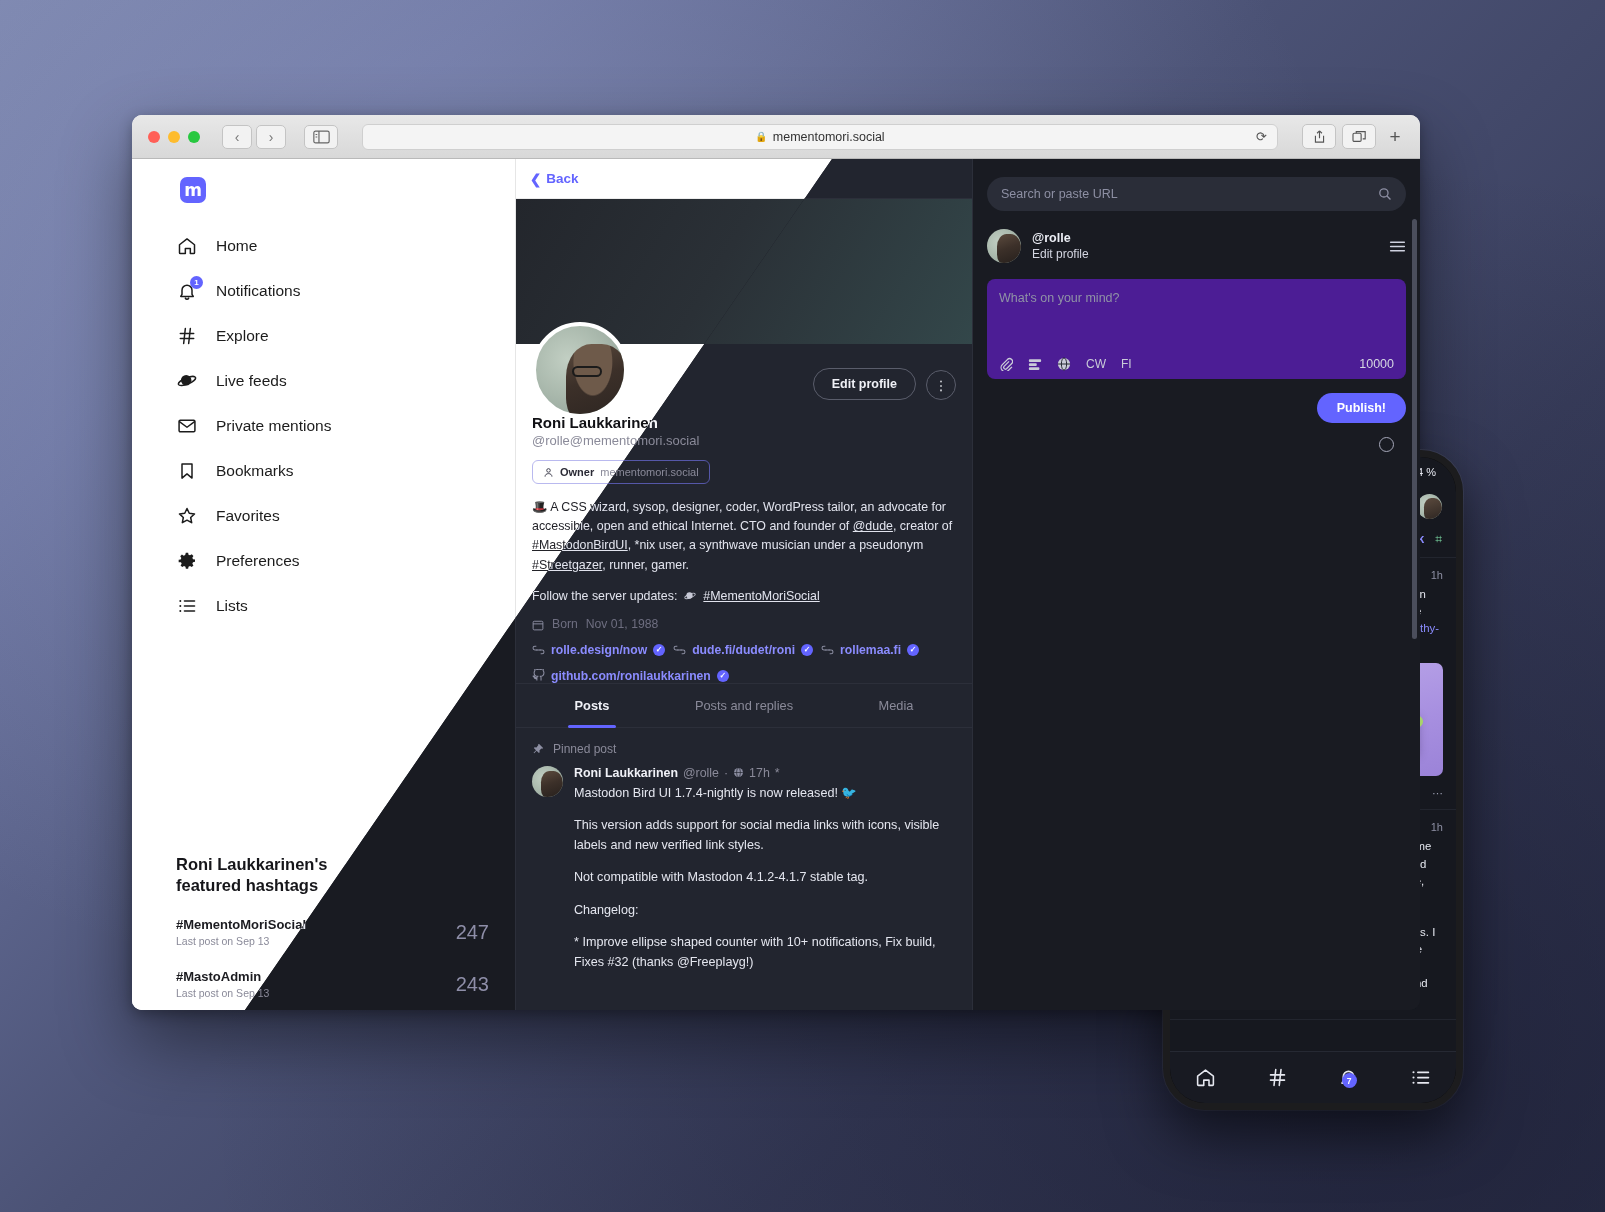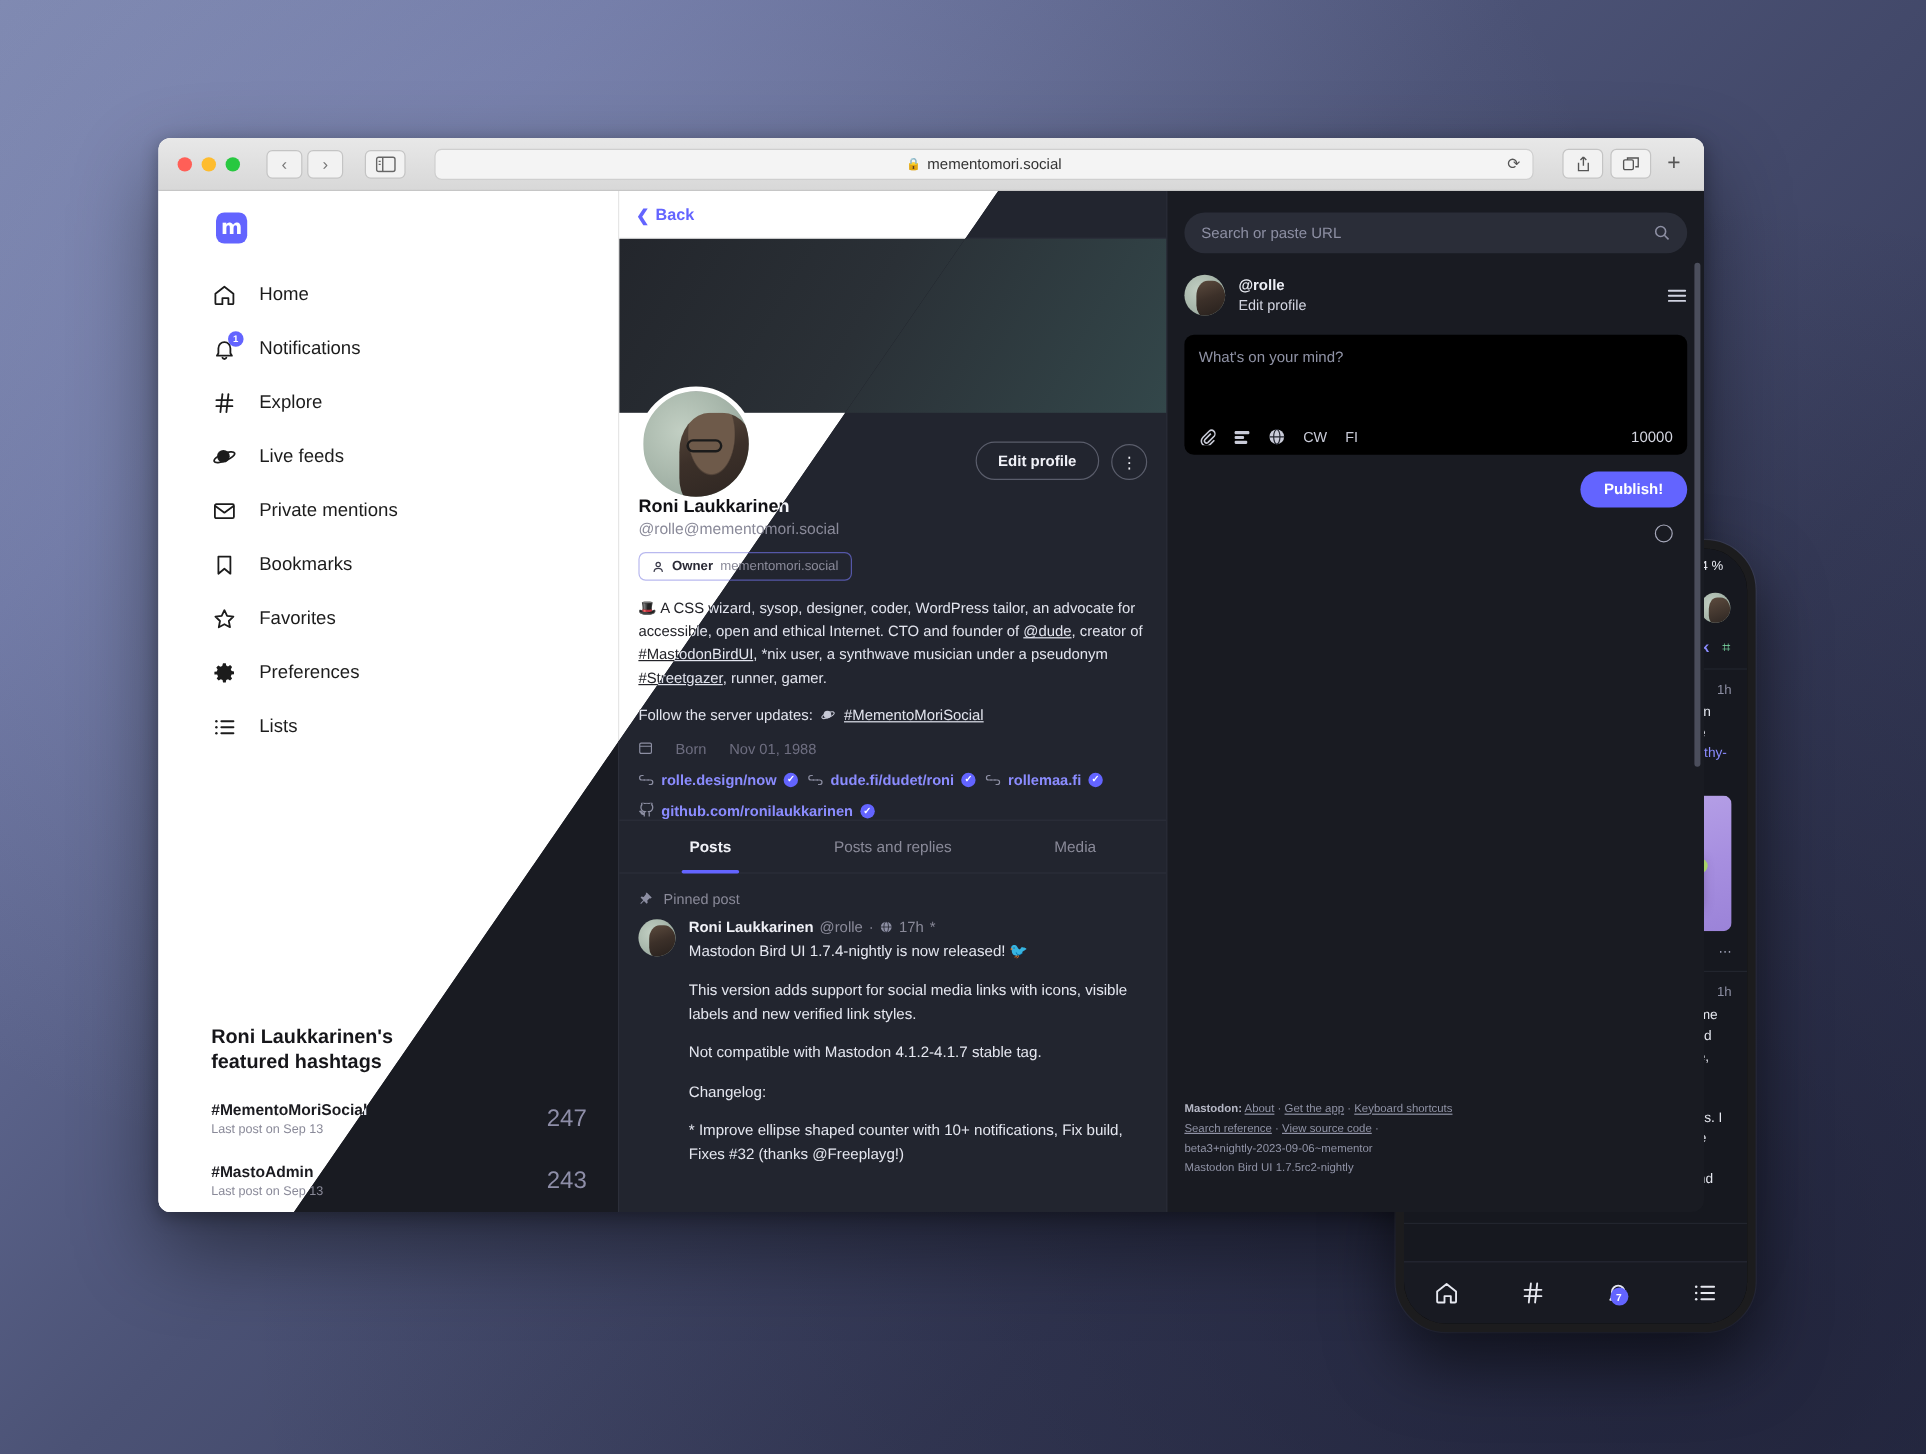--- a/index.html
+++ b/index.html
@@ -150,21 +150,21 @@
     display:inline-flex; align-items:center; gap:6px;
     border:1px solid #b9b9ef; border-radius:6px; padding:5px 10px; margin-top:12px;
     font-size:11px;
   }
   .ownerchip .ow{ font-weight:bold; color:#2a2a35;}
   .ownerchip .od{ color:#8a8a99;}
   .bio{ font-size:12.4px; line-height:1.55; color:#232329; margin-top:14px;}
   .bio .ln{ color:#232329; text-decoration:underline; }
   .follow-upd{ font-size:12.4px; color:#232329; margin-top:14px; display:flex; align-items:center; gap:7px;}
   .follow-upd .tag{ color:#232329; text-decoration:underline;}
-  .metarow{ display:flex; align-items:flex-start; gap:19px; font-size:12.2px; color:#6e6e80; margin-top:14px;}
+  .metarow{ display:flex; align-items:flex-end; gap:8px; font-size:12.2px; color:#6e6e80; margin-top:14px;}
   .linkrow{ display:flex; align-items:center; gap:8px; margin-top:12px; font-size:12.2px; flex-wrap:wrap;}
   .plink{ color:#6364ff; font-weight:bold; display:flex; align-items:center; gap:6px;}
   .vb{ width:12px;height:12px;border-radius:50%;background:#6364ff;color:#fff;font-size:8px;display:inline-flex;align-items:center;justify-content:center;}
   .stats{ display:flex; gap:22px; margin-top:18px; font-size:12.5px; padding-bottom:16px;}
   .stats b{ color:#16161a;} .stats span{ color:#8a8a99; }
   .tabs{ display:flex; border-top:1px solid #ececec; border-bottom:1px solid #ececec;}
   .tab{ flex:1; text-align:center; padding: 14px 0; font-size:12.8px; color:#8a8a99; position:relative;}
   .tab.active{ color:#16161a; font-weight:bold;}
   .tab.active:after{ content:""; position:absolute; left:34%; right:34%; bottom:-1px; height:3px; background:#6364ff; border-radius:2px;}
   .pinned{ display:flex; align-items:center; gap:9px; padding: 14px 16px 6px 16px; font-size:12px; color:#8a8a99;}
@@ -188,21 +188,21 @@
   }
   .acct{ display:flex; align-items:center; gap:11px; margin-top:18px; }
   .acct-av{ width:34px;height:34px;border-radius:50%; position:relative; overflow:hidden;
     background: radial-gradient(circle at 36% 38%, #c2cfc3 0%, #a9b8ac 50%, #8d9d94 100%);}
   .acct-av .f3{ position:absolute; left:10px; top:5px; width:24px;height:31px;
     background:linear-gradient(160deg,#5c4b3e 0%, #3c3029 45%, #241e1b 100%); border-radius:40% 44% 30% 34%;}
   .acct-name{ font-size:12.5px; font-weight:bold; color:#eceef5;}
   .acct-edit{ font-size:12px; color:#d4d6e2; margin-top:2px;}
   .hamb{ margin-left:auto; color:#cfd2e0; font-size:16px; line-height:1;}
   .composer{
-    margin-top: 16px; background:#000000; border-radius:8px; min-height: 100px;
+    margin-top: 16px; background:#4c1d95; border-radius:8px; min-height: 100px;
     padding: 12px 12px 8px 12px; display:flex; flex-direction:column;
   }
   .composer .ph{ font-size:12.5px; color:#9093a6; }
   .smiley{ position:absolute; right:26px; top:278px; width:15px;height:15px;border-radius:50%;
     border:1.6px solid #a6a8ba; }
   .comp-tools{ display:flex; align-items:center; gap:15px; margin-top:auto; padding-top:38px; color:#c9cbd8; font-size:12px;}
   .comp-tools .cnt{ margin-left:auto; font-size:12.5px; color:#d5d7e2;}
   .publish{
     margin: 14px 0 0 auto; background:#6364ff; color:#fff; border-radius:17px;
     padding: 8px 20px; font-size:12.5px; font-weight:bold; width:max-content;
@@ -1011,30 +1011,20 @@
                   </span>
                 <span>CW</span>
                 <span>FI</span>
                 <span class="cnt">10000</span>
               </div>
             </div>
             <div class="smiley"></div>
             <div class="publish">Publish!</div>
           </div>
           <div class="footer">
-            <div class="blk">
-              <b>Mastodon:</b>
-              <a>About</a> ·
-              <a>Get the app</a> ·
-              <a>Keyboard shortcuts</a><br>
-              <a>Search reference</a> ·
-              <a>View source code</a> ·<br>
-              <span>beta3+nightly-2023-09-06~mementor</span><br>
-              <span>Mastodon Bird UI 1.7.5rc2-nightly</span>
-            </div>
           </div>
         </div>
       </div>
     </div>
 
     <div class="scrollbar"></div>
   </div>
 </div>
 
 <div class="phone">

